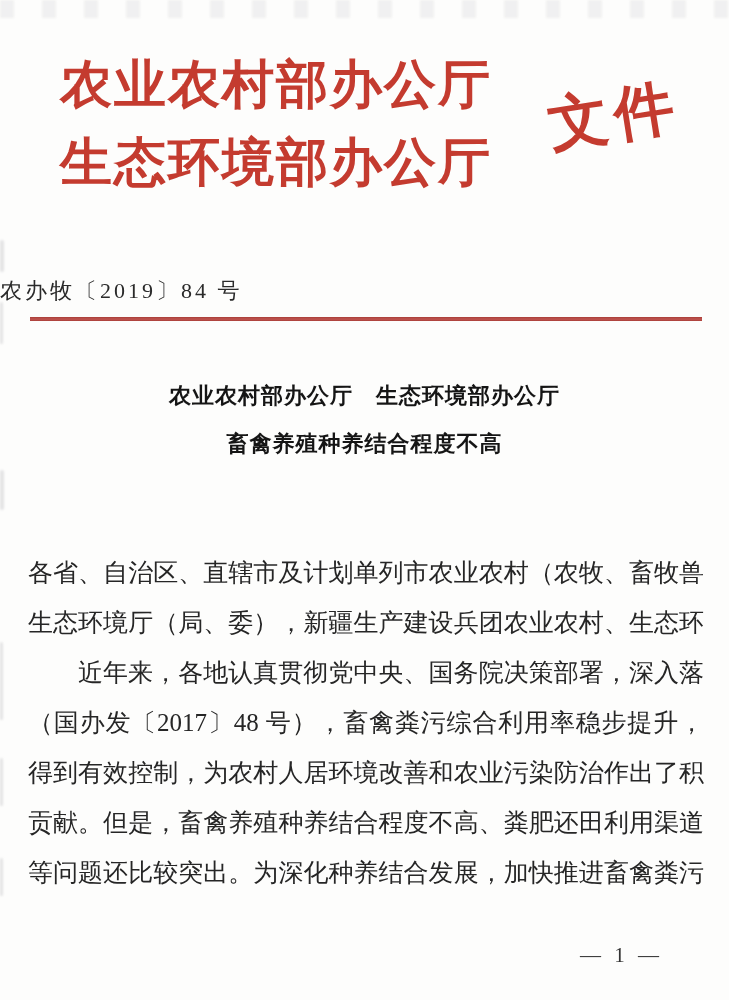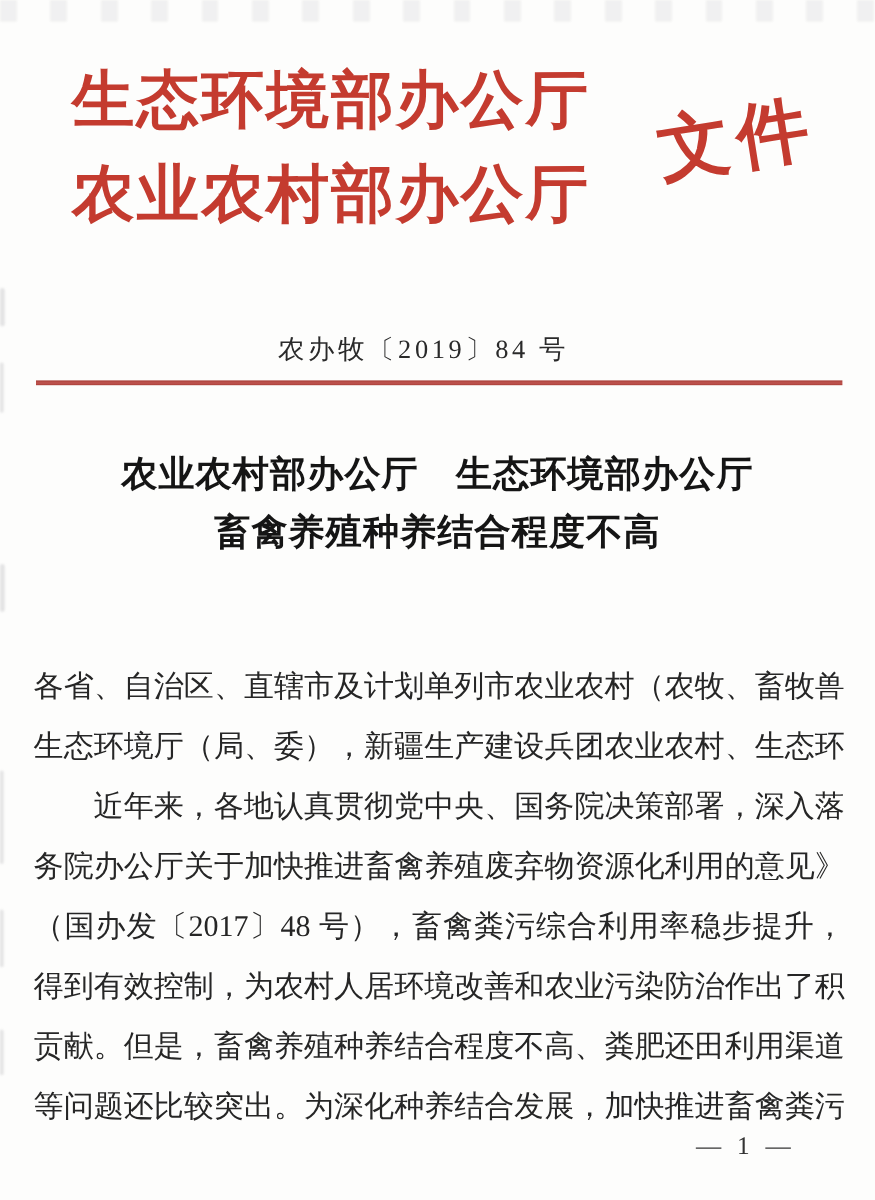--- a/index.html
+++ b/index.html
@@ -66,44 +66,43 @@
     white-space: nowrap;
     transform: rotate(-9deg);
     transform-origin: center center;
   }
 
   .doc-number {
     position: absolute;
     left: 0;
     top: 276px;
     width: 638px;
-    text-align: center;
+    text-align: left;
     font-size: 22px;
     letter-spacing: 3px;
     color: #2a2a2a;
-    padding-left: 34px;
   }
 
   .red-rule {
     position: absolute;
     left: 30px;
     top: 317px;
     width: 672px;
     height: 4px;
     background: linear-gradient(180deg, #a93e38 0%, #c05550 55%, #a93e38 100%);
   }
 
   .title-block {
     position: absolute;
     left: 0;
     top: 372px;
     width: 729px;
     text-align: center;
     font-weight: bold;
-    font-size: 30px;
+    font-size: 22px;
     line-height: 48px;
     letter-spacing: 1px;
     color: #151515;
   }
   .title-line { height: 48px; overflow: hidden; }
 
   .text-col {
     position: absolute;
     left: 28px;
     width: 676px;
@@ -139,43 +138,42 @@
 
   <div class="top-noise"></div>
   <div class="smudge" style="left:0;top:240px;width:4px;height:32px;"></div>
   <div class="smudge" style="left:0;top:302px;width:3px;height:42px;"></div>
   <div class="smudge" style="left:0;top:470px;width:4px;height:40px;"></div>
   <div class="smudge" style="left:0;top:642px;width:3px;height:78px;"></div>
   <div class="smudge" style="left:0;top:758px;width:3px;height:48px;"></div>
   <div class="smudge" style="left:0;top:858px;width:3px;height:38px;"></div>
 
   <div class="agency-block">
+    <div class="agency-line">农业农村部办公厅</div>
     <div class="agency-line">生态环境部办公厅</div>
-    <div class="agency-line">农业农村部办公厅</div>
   </div>
 
   <div class="doc-type">文件</div>
 
   <div class="doc-number">农办牧〔2019〕84 号</div>
 
   <div class="red-rule"></div>
 
   <div class="title-block">
     <div class="title-line">农业农村部办公厅　生态环境部办公厅</div>
     <div class="title-line">畜禽养殖种养结合程度不高</div>
   </div>
 
   <div class="text-col salutation">
     <div class="line">各省、自治区、直辖市及计划单列市农业农村（农牧、畜牧兽医）、</div>
     <div class="line no-stretch">生态环境厅（局、委），新疆生产建设兵团农业农村、生态环境局：</div>
   </div>
 
   <div class="text-col body-para">
     <div class="line indent">近年来，各地认真贯彻党中央、国务院决策部署，深入落实《国</div>
-    <div class="line">务院办公厅关于加快推进畜禽养殖废弃物资源化利用的意见》</div>
     <div class="line">（国办发〔2017〕48 号），畜禽粪污综合利用率稳步提升，非法排污</div>
     <div class="line">得到有效控制，为农村人居环境改善和农业污染防治作出了积极</div>
     <div class="line">贡献。但是，畜禽养殖种养结合程度不高、粪肥还田利用渠道不畅</div>
     <div class="line">等问题还比较突出。为深化种养结合发展，加快推进畜禽粪污还</div>
   </div>
 
   <div class="page-number">— 1 —</div>
 
 </div>
 

